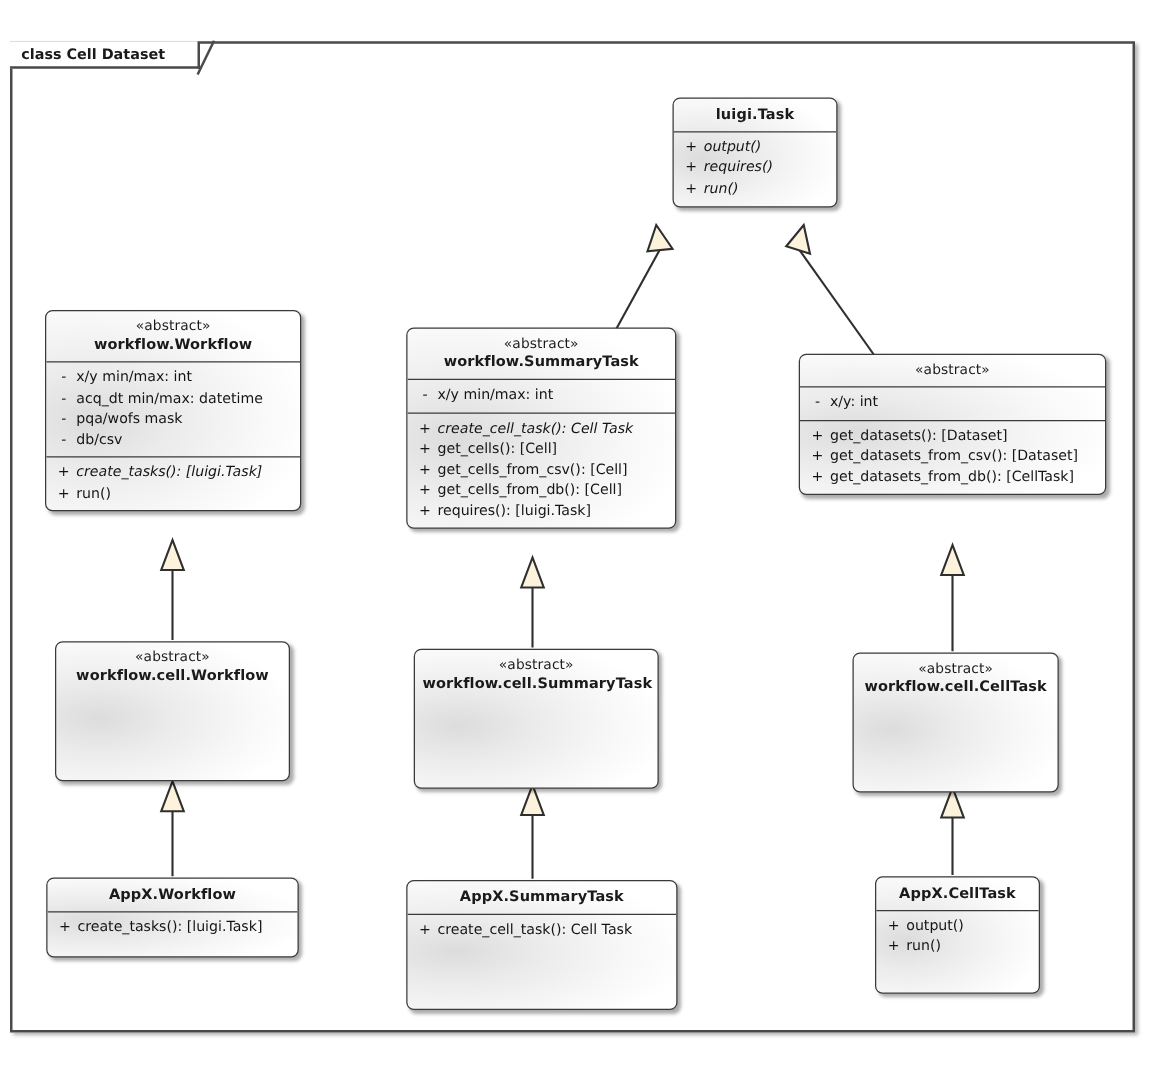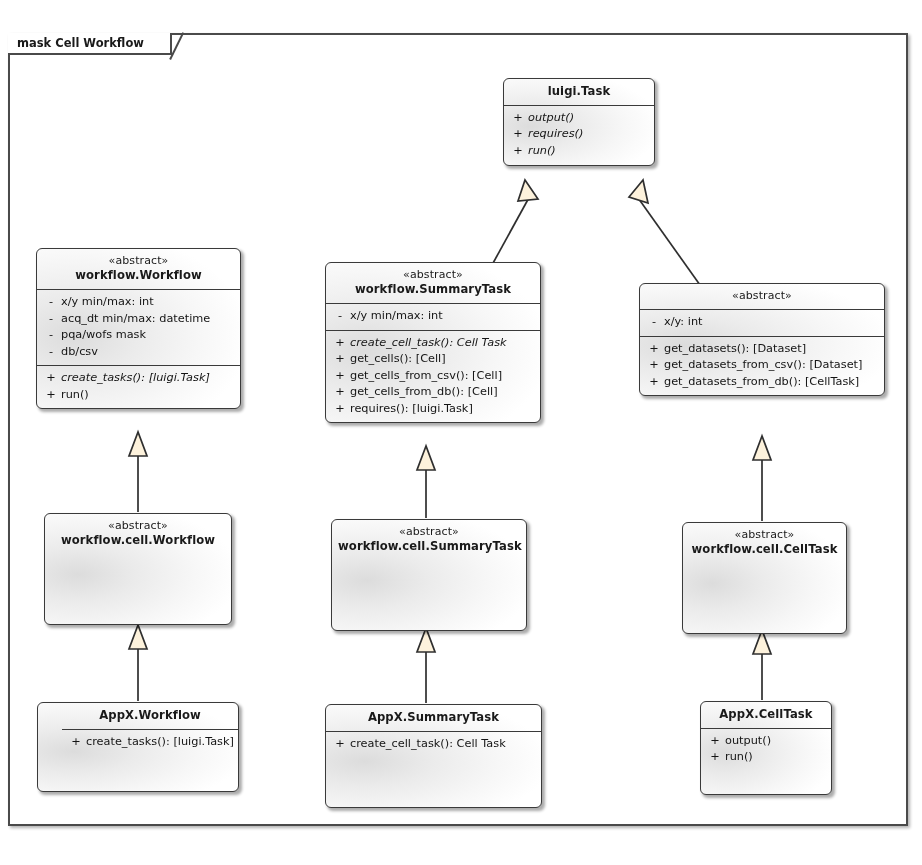--- a/index.html
+++ b/index.html
@@ -136,21 +136,21 @@
     stroke-width: 1.7;
     stroke-linejoin: miter;
   }
 </style>
 </head>
 <body>
 
 <div id="canvas">
 
   <div class="frame"></div>
-  <div class="frame-label">mask Cell Workflow</div>
+  <div class="frame-label">class Cell Dataset</div>
 
   <svg id="links">
 
     <g>
       <path class="link-line" d="M 492 265 L 531 194"></path>
       <path class="tri" d="M 525 180 L 538 199 L 518 201 Z"></path>
     </g>
 
     <g>
       <path class="link-line" d="M 700 285 L 636 195"></path>
@@ -181,21 +181,21 @@
       <path class="link-line" d="M 426 703 L 426 651"></path>
       <path class="tri" d="M 426 628 L 417 652 L 435 652 Z"></path>
     </g>
 
     <g>
       <path class="link-line" d="M 762 700 L 762 653"></path>
       <path class="tri" d="M 762 630 L 753 654 L 771 654 Z"></path>
     </g>
   </svg>
 
-  <div class="uml" style="left:503px; top:78px; width:152px;">
+  <div class="uml" style="left:538px; top:78px; width:132px;">
     <div class="hdr">
       <div class="cname">luigi.Task</div>
     </div>
     <div class="sep"></div>
     <div class="compart">
       <div class="row abstract">
         <span class="vis">+</span>
         <span class="txt">output()</span>
       </div>
       <div class="row abstract">
@@ -325,21 +325,21 @@
     </div>
   </div>
 
   <div class="uml" style="left:682px; top:522px; width:165px; height:112px;">
     <div class="hdr">
       <div class="stereo">«abstract»</div>
       <div class="cname">workflow.cell.CellTask</div>
     </div>
   </div>
 
-  <div class="uml" style="left:37px; top:702px; width:202px; height:90px;padding-left:24px;">
+  <div class="uml" style="left:37px; top:702px; width:202px; height:64px;">
     <div class="hdr">
       <div class="cname">AppX.Workflow</div>
     </div>
     <div class="sep"></div>
     <div class="compart">
       <div class="row">
         <span class="vis">+</span>
         <span class="txt">create_tasks(): [luigi.Task]</span>
       </div>
     </div>

